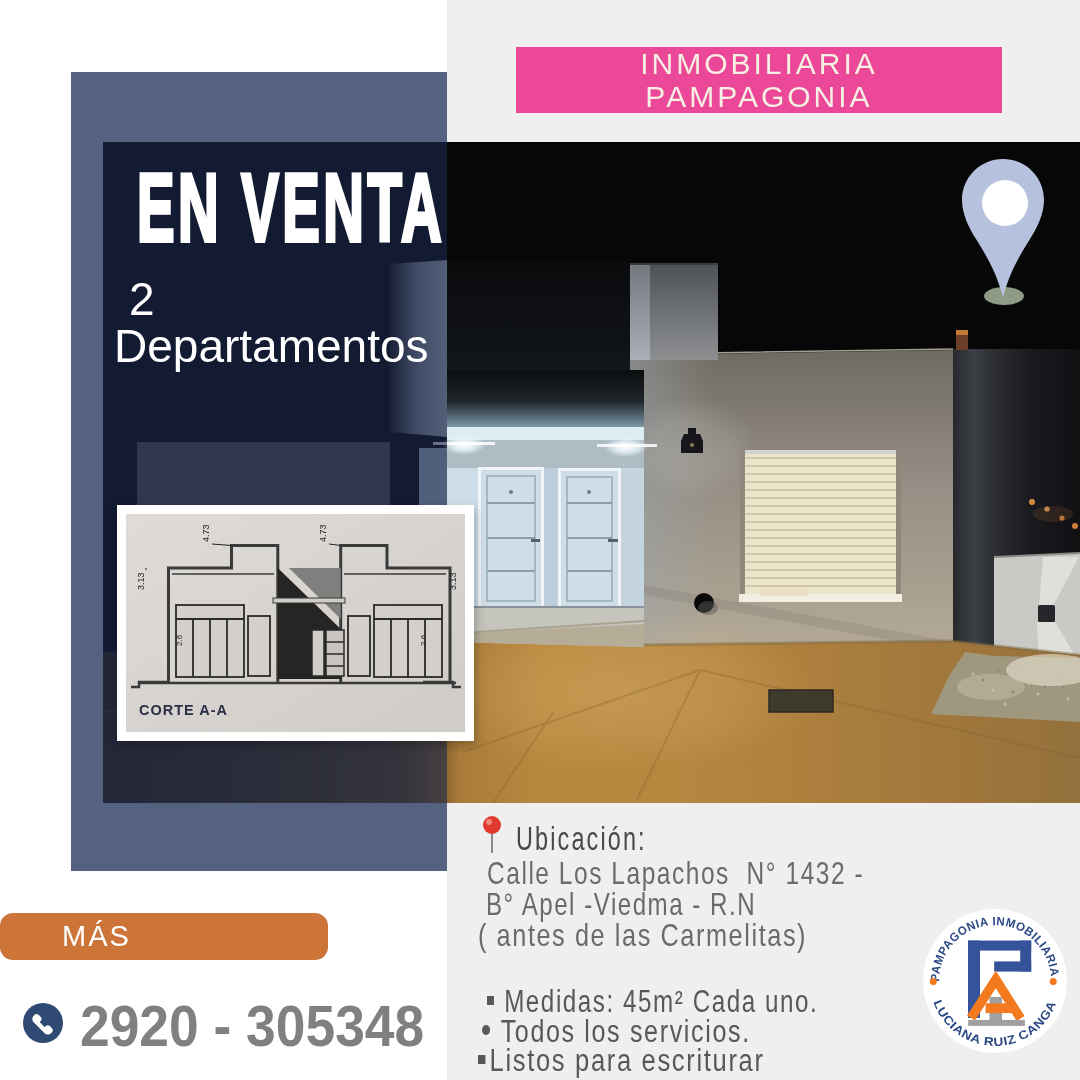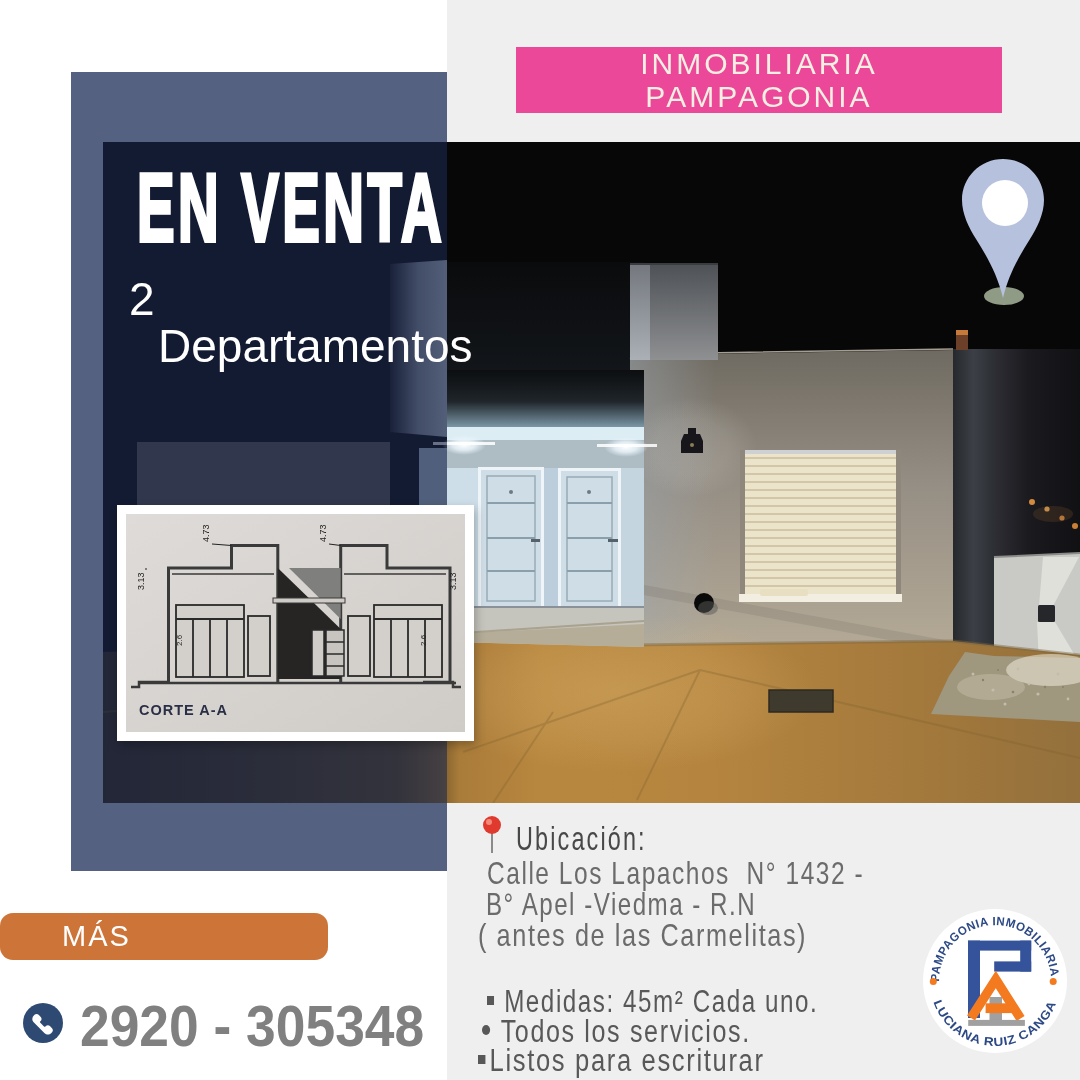--- a/index.html
+++ b/index.html
@@ -249,21 +249,21 @@
   <path d="M900 17 C877.3 17 859 35.3 859 58 C859 72 866 86 873 97 C883 113 894 131 900 156 C906 131 917 113 927 97 C934 86 941 72 941 58 C941 35.3 922.7 17 900 17 Z" fill="#b5c1dd"></path>
   <circle cx="902" cy="61" r="23" fill="#ffffff"></circle>
 </svg>
 
 <div class="abs" style="left:103px;top:142px;width:344px;height:661px;background:rgba(28,41,80,0.6)"></div>
 
 <div class="abs sx" style="left:137px;top:153px;color:#ffffff;font-weight:bold;font-size:96px;letter-spacing:6px;-webkit-text-stroke:4px #ffffff;transform:scaleX(0.5856);">EN VENTA</div>
 
 <div class="abs" style="left:129px;top:272px;color:#ffffff;font-size:46px;">2</div>
 
-<div class="abs" style="left:114px;top:319px;color:#ffffff;font-size:46px;margin-left:44px;">Departamentos</div>
+<div class="abs" style="left:114px;top:319px;color:#ffffff;font-size:46px;">Departamentos</div>
 
 <div class="abs" style="left:117px;top:505px;width:357px;height:236px;background:#ffffff;box-shadow:2px 4px 9px rgba(0,0,0,0.25);"></div>
 
 <svg class="abs" style="left:126px;top:514px" width="339" height="218" viewBox="0 0 339 218">
   <defs>
     <linearGradient id="paper" x1="0" y1="0" x2="1" y2="1">
       <stop offset="0" stop-color="#dedbd8"></stop>
       <stop offset="1" stop-color="#cfccc8"></stop>
     </linearGradient>
   </defs>

